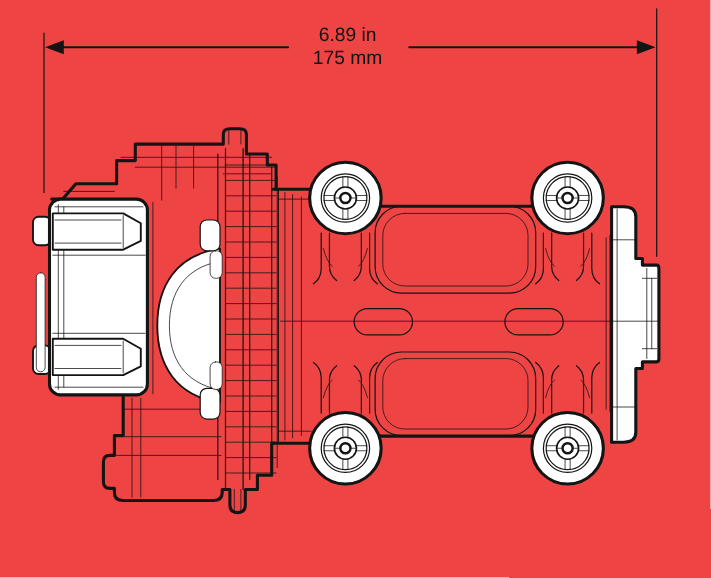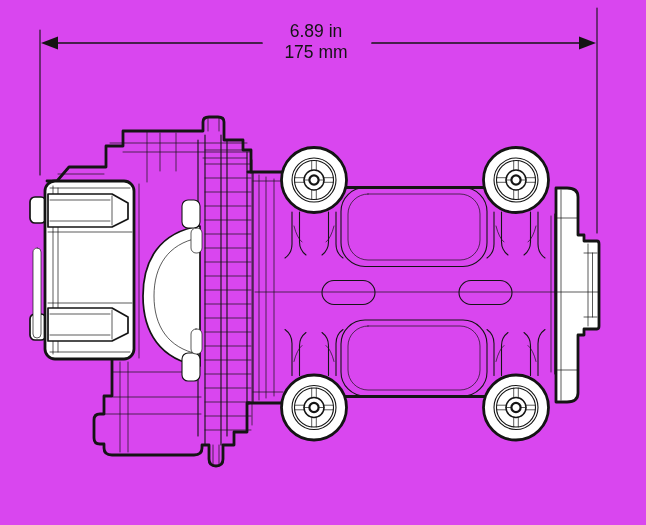--- a/index.html
+++ b/index.html
@@ -1,16 +1,16 @@
 <!DOCTYPE html>
 <html><head>
 <meta charset="utf-8">
 <style>
   html,body{margin:0;padding:0;background:#ffffff;}
-  .stage{position:relative;width:646px;height:525px;background:#d946ef;overflow:hidden;
+  .stage{position:relative;width:646px;height:525px;background:#ef4444;overflow:hidden;
          font-family:"Liberation Sans", sans-serif;}
   svg{display:block;}
   .ln{stroke:#141414;fill:none;stroke-linecap:round;stroke-linejoin:round;}
   .s3{stroke-width:2.8;}
   .s2{stroke-width:1.7;}
   .s1{stroke-width:1.1;}
   .s0{stroke-width:0.7;}
   .wf{fill:#ffffff;}
   .dim-text{font-family:"Liberation Sans", sans-serif;font-size:17.5px;fill:#141414;
             text-anchor:middle;}

